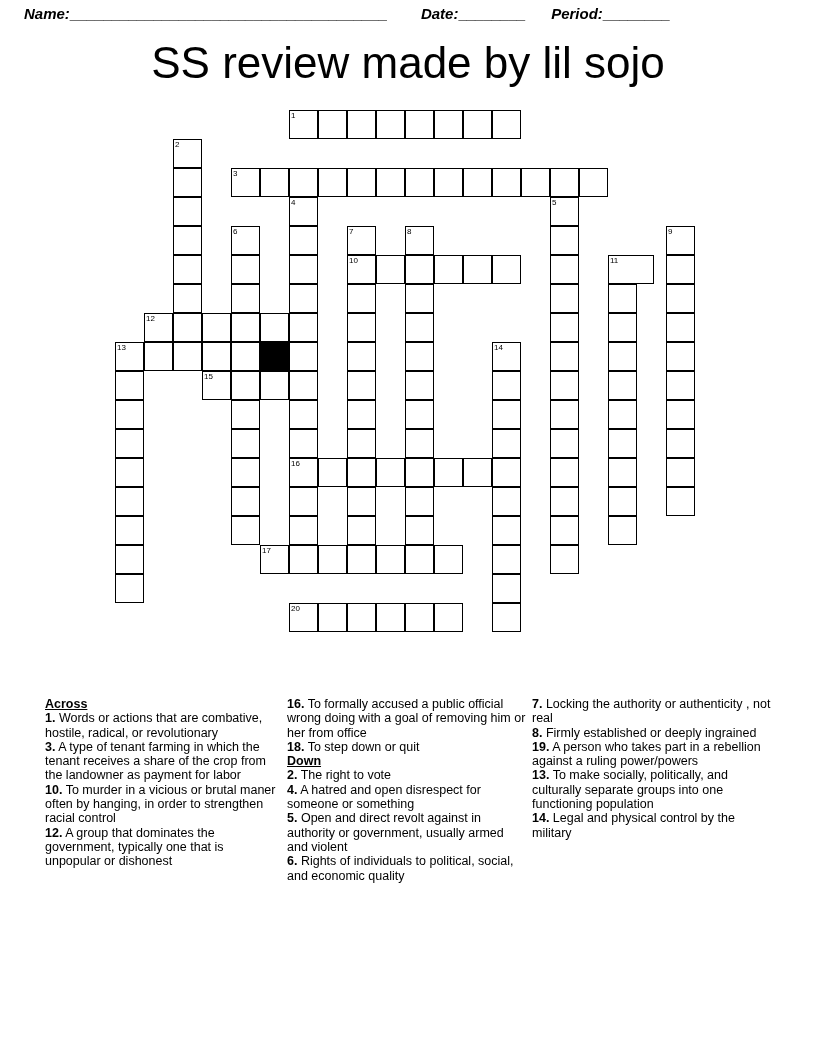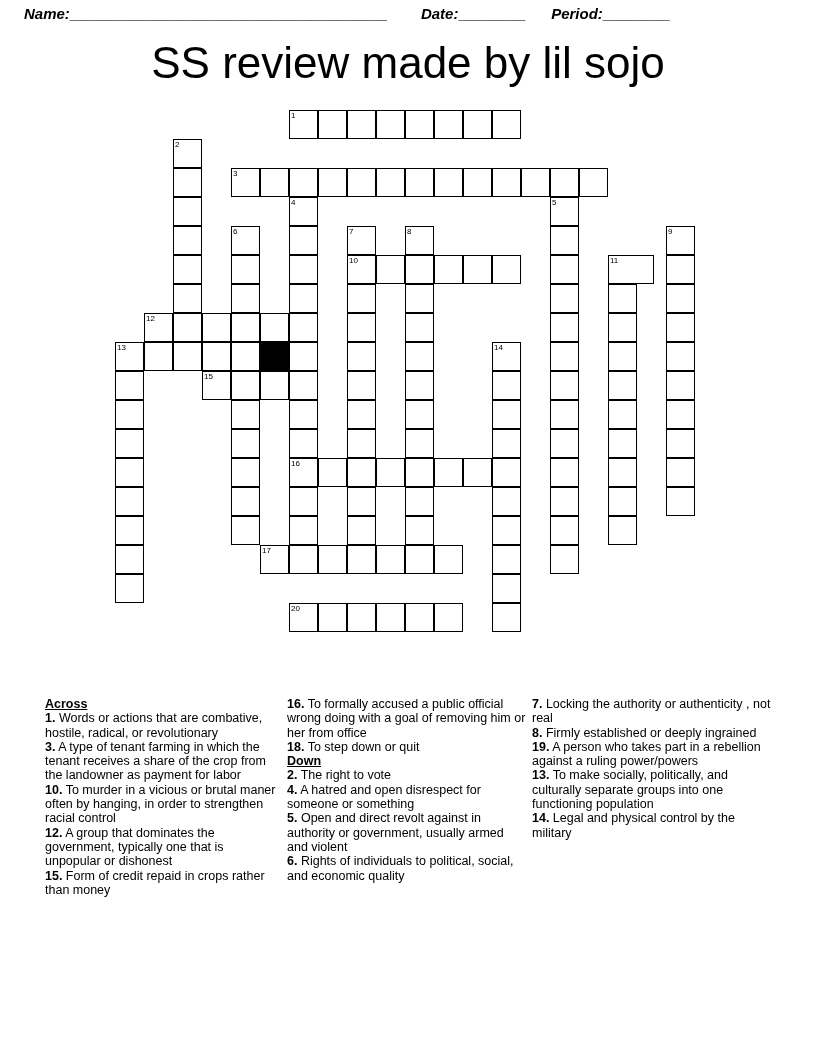--- a/index.html
+++ b/index.html
@@ -326,21 +326,20 @@
 
   <div class="clues">
 
     <div class="clue-col col1">
       <span class="clue-head">Across</span>
       <div id="col1-list">
           <span class="clue"><b>1.</b> Words or actions that are combative, hostile, radical, or revolutionary</span>
           <span class="clue"><b>3.</b> A type of tenant farming in which the tenant receives a share of the crop from the landowner as payment for labor</span>
           <span class="clue"><b>10.</b> To murder in a vicious or brutal maner often by hanging, in order to strengthen racial control</span>
           <span class="clue"><b>12.</b> A group that dominates the government, typically one that is unpopular or dishonest</span>
-          <span class="clue"><b>15.</b> Form of credit repaid in crops rather than money</span>
         </div>
     </div>
 
     <div class="clue-col col2">
       <div id="col2-across">
           <span class="clue"><b>16.</b> To formally accused a public official wrong doing with a goal of removing him or her from office</span>
           <span class="clue"><b>18.</b> To step down or quit</span>
         </div>
       <span class="clue-head">Down</span>
       <div id="col2-down">

